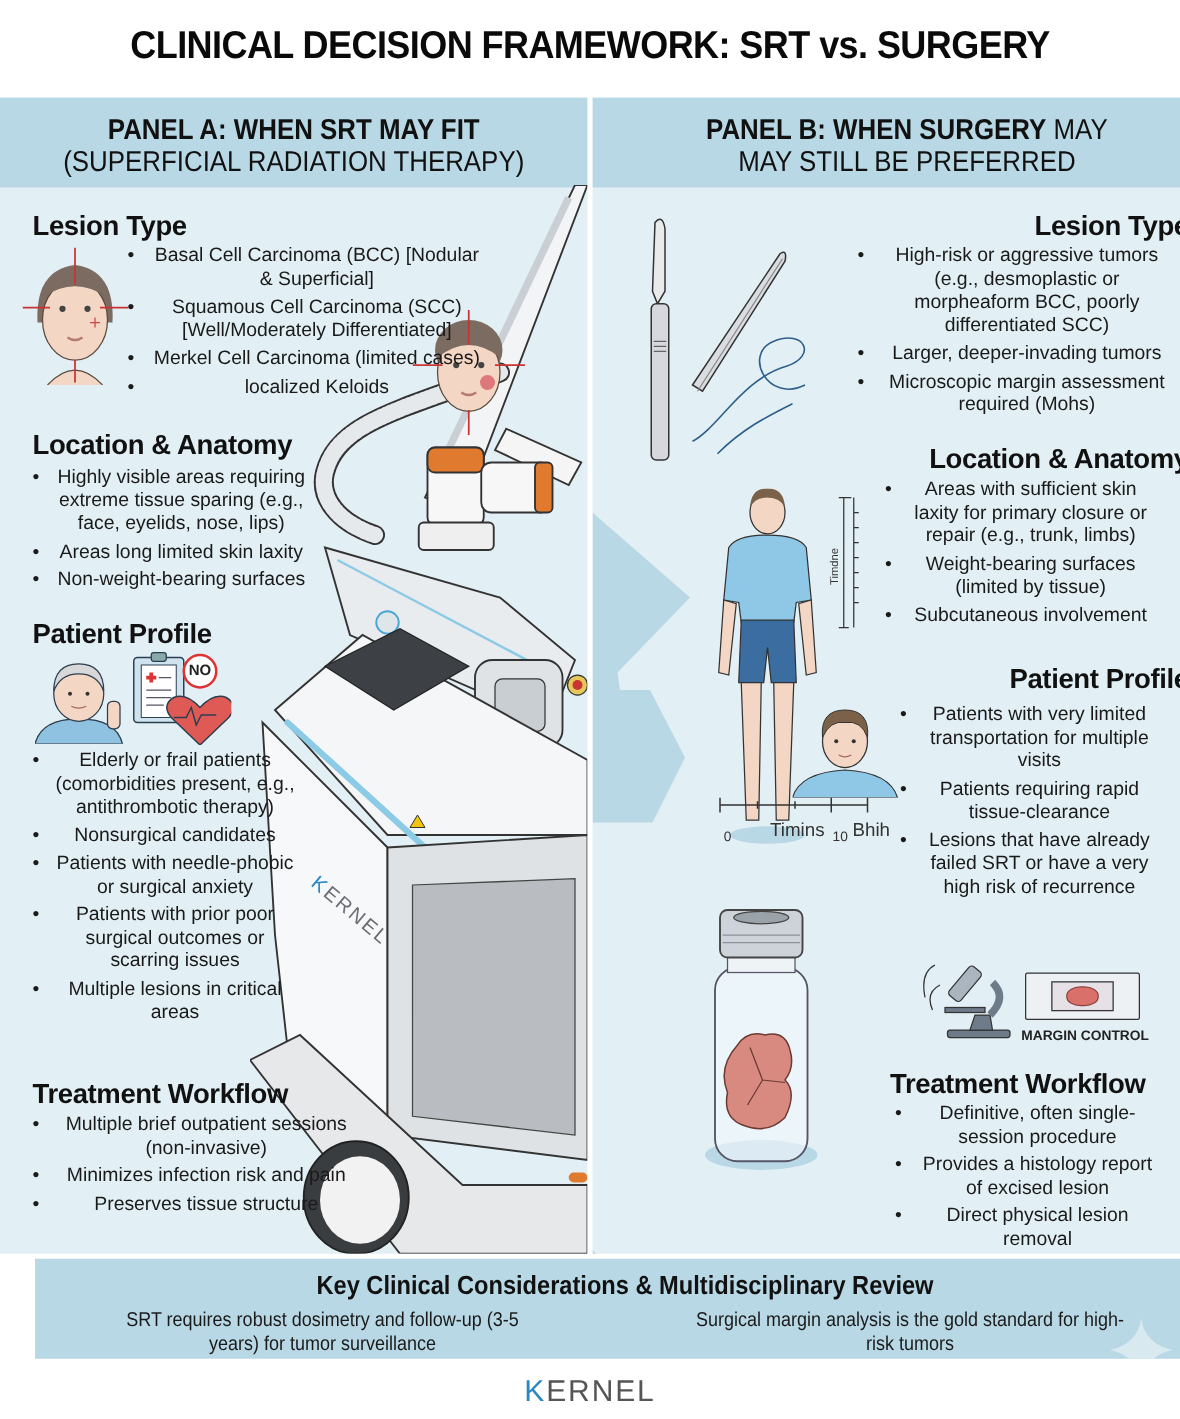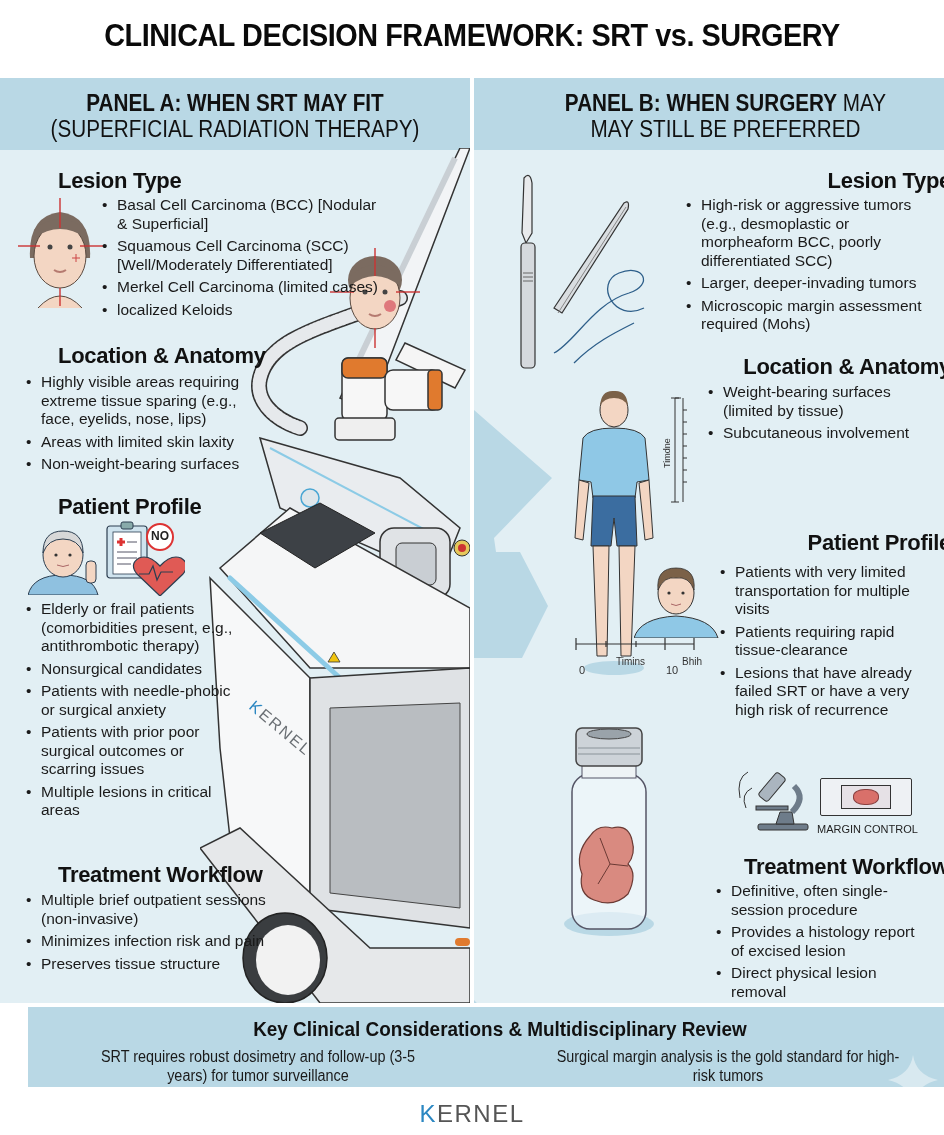--- a/index.html
+++ b/index.html
@@ -16,45 +16,45 @@
   .panel.a { left: 0; width: 470px; }
   .panel.b { left: 474px; width: 503px; }
   .panel-head {
     position: absolute; left: 0; top: 0; width: 100%; height: 72px; background: #b9d8e5;
     text-align: center; padding-top: 12px;
   }
   .panel-head .l1 { font-size: 23px; font-weight: 700; line-height: 26px; transform: scaleX(0.9); }
   .panel-head .l2 { font-size: 23px; line-height: 27px; transform: scaleX(0.9); }
   .panel-head .l1 .thin { font-weight: 400; }
 
-  .sec-title { position: absolute; font-size: 22px; font-weight: 700; color: #111; letter-spacing: -0.3px; margin-left: 32px; }
+  .sec-title { position: absolute; font-size: 22px; font-weight: 700; color: #111; letter-spacing: -0.3px; }
   .sec-title.right { text-align: right; }
   ul.bullets { position: absolute; list-style: none; font-size: 15.5px; line-height: 18.5px; color: #1a1a1a; }
-  ul.bullets li { position: relative; padding-left: 17px; margin-bottom: 4px; }
+  ul.bullets li { position: relative; padding-left: 17px; margin-bottom: 4px; text-align: center; }
   ul.bullets li::before { content: "•"; position: absolute; left: 2px; top: 0; }
 
   .arrow-shape { position: absolute; }
   .illus { position: absolute; }
 
   .footer-band {
     position: absolute; left: 0; top: 1007px; width: 944px; height: 80px; background: #b9d8e5; overflow: hidden; margin-left: 28px;
   }
   .footer-title {
     position: absolute; left: 0; top: 10px; width: 944px; text-align: center; font-size: 21px; font-weight: 700;
     transform: scaleX(0.9);
   }
   .footer-note { position: absolute; top: 40px; font-size: 16px; line-height: 19px; text-align: center; color: #1a1a1a; transform: scaleX(0.9); }
   .footer-note.left { left: 40px; width: 380px; }
   .footer-note.right { left: 500px; width: 400px; }
 
   .brand { position: absolute; left: 0; top: 1100px; width: 944px; text-align: center; font-size: 24px; letter-spacing: 1.5px; color: #555; font-weight: 400; }
   .brand .k { color: #2b87c2; }
 
-  .small-label { position: absolute; font-size: 11px; font-weight: 400; color: #222; }
-  .tiny { position: absolute; font-size: 10px; color: #333; }
+  .small-label { position: absolute; font-size: 11px; font-weight: 700; color: #222; }
+  .tiny { position: absolute; font-size: 15px; color: #333; }
 </style>
 </head>
 <body>
 
 <div class="title">CLINICAL DECISION FRAMEWORK: SRT vs. SURGERY</div>
 
 <div class="panel a">
   <div class="panel-head">
     <div class="l1">PANEL A: WHEN SRT MAY FIT</div>
     <div class="l2">(SUPERFICIAL RADIATION THERAPY)</div>
@@ -132,21 +132,21 @@
   <ul class="bullets" style="left:100px;top:118px;width:290px">
     <li>Basal Cell Carcinoma (BCC) [Nodular &amp; Superficial]</li>
     <li>Squamous Cell Carcinoma (SCC) [Well/Moderately Differentiated]</li>
     <li>Merkel Cell Carcinoma (limited cases)</li>
     <li>localized Keloids</li>
   </ul>
 
   <div class="sec-title" style="left:26px;top:265px">Location &amp; Anatomy</div>
   <ul class="bullets" style="left:24px;top:295px;width:225px">
     <li>Highly visible areas requiring extreme tissue sparing (e.g., face, eyelids, nose, lips)</li>
-    <li>Areas with limited skin laxity</li>
+    <li>Areas long limited skin laxity</li>
     <li>Non-weight-bearing surfaces</li>
   </ul>
 
   <div class="sec-title" style="left:26px;top:416px">Patient Profile</div>
   <svg class="illus" style="left:28px;top:447px" width="75" height="70" viewBox="0 0 75 70">
     <path d="M0 70 Q5 50 35 50 Q65 50 70 70 Z" fill="#8fc1e0" stroke="#2c3e50" stroke-width="1"></path>
     <ellipse cx="35" cy="30" rx="20" ry="22" fill="#f3d6c3" stroke="#2c3e50" stroke-width="1"></ellipse>
     <path d="M15 28 Q15 6 35 6 Q55 6 55 28 Q50 14 35 14 Q20 14 15 28 Z" fill="#d8d8d8" stroke="#2c3e50" stroke-width="1"></path>
     <circle cx="28" cy="30" r="1.6" fill="#333"></circle>
       <circle cx="42" cy="30" r="1.6" fill="#333"></circle>
@@ -232,20 +232,21 @@
   <svg class="illus" style="left:100px;top:560px" width="130" height="20" viewBox="0 0 130 20">
     <path d="M2 6 h118 M2 0 v12 M32 3 v6 M62 3 v6 M91 0 v12 M120 0 v12" stroke="#333" stroke-width="1.2" fill="none"></path>
   </svg>
   <div class="tiny" style="left:105px;top:586px;font-size:11px">0</div>
   <div class="tiny" style="left:142px;top:578px">Timins</div>
   <div class="tiny" style="left:192px;top:586px;font-size:11px">10</div>
   <div class="tiny" style="left:208px;top:578px">Bhih</div>
 
   <div class="sec-title right" style="right:26px;top:276px">Location &amp; Anatomy</div>
   <ul class="bullets" style="left:232px;top:305px;width:220px">
+    <li>Areas with sufficient skin laxity for primary closure or repair (e.g., trunk, limbs)</li>
     <li>Weight-bearing surfaces (limited by tissue)</li>
     <li>Subcutaneous involvement</li>
   </ul>
 
   <div class="sec-title right" style="right:26px;top:452px">Patient Profile</div>
   <ul class="bullets" style="left:244px;top:485px;width:210px">
     <li>Patients with very limited transportation for multiple visits</li>
     <li>Patients requiring rapid tissue-clearance</li>
     <li>Lesions that have already failed SRT or have a very high risk of recurrence</li>
   </ul>

